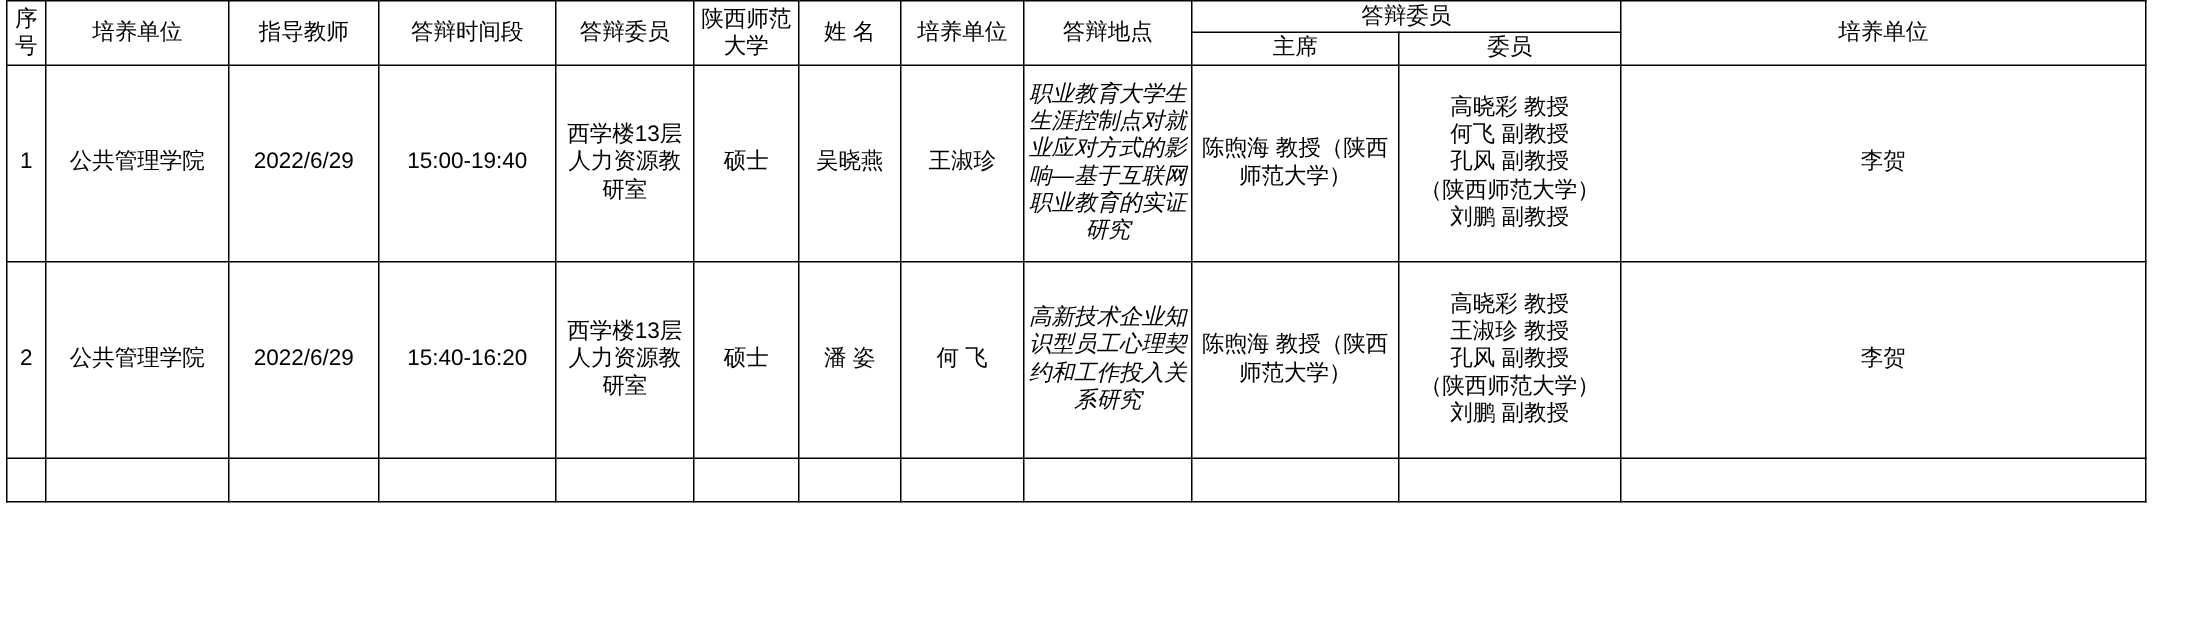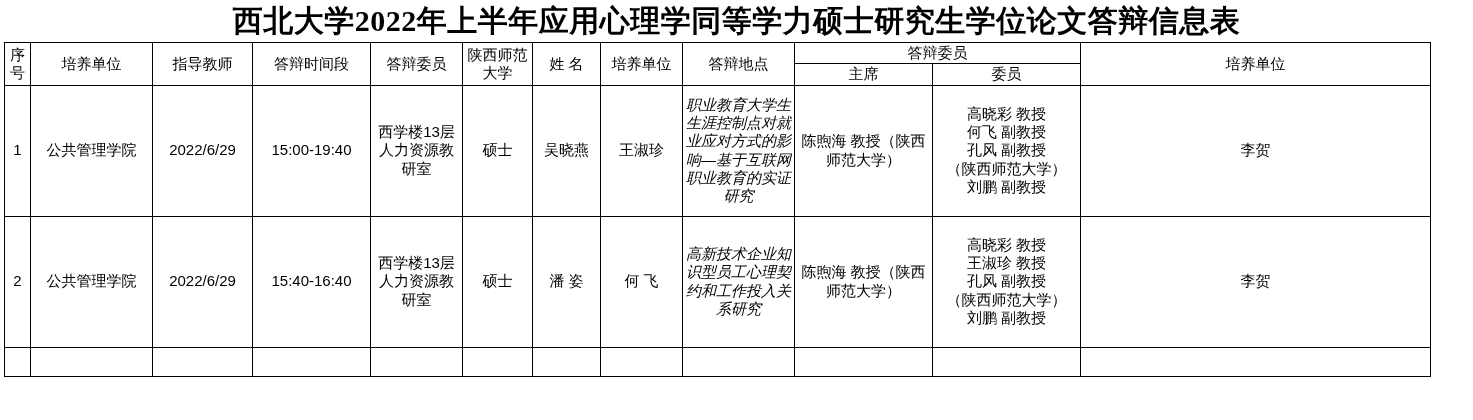--- a/index.html
+++ b/index.html
@@ -92,23 +92,20 @@
   .topic { width: 112px; }
   .chair { width: 138px; }
   .member { width: 148px; }
   .secretary { width: 350px; }
 </style>
 </head>
 <body>
 
 <div class="sheet">
 
-  <div class="title-row">
-    <div class="doc-title">西北大学2022年上半年应用心理学同等学力硕士研究生学位论文答辩信息表</div>
-  </div>
 
   <table class="grid">
     <colgroup>
       <col class="seq">
         <col class="unit">
         <col class="date">
         <col class="slot">
         <col class="place">
       <col class="degree">
         <col class="name">
@@ -155,21 +152,21 @@
 何飞 副教授
 孔风 副教授
 （陕西师范大学）
 刘鹏 副教授</td>
         <td>李贺</td>
       </tr>
       <tr class="row-body">
         <td>2</td>
         <td>公共管理学院</td>
         <td class="nowrap">2022/6/29</td>
-        <td class="nowrap">15:40-16:40</td>
+        <td class="nowrap">15:40-16:20</td>
         <td>西学楼13层人力资源教研室</td>
         <td>硕士</td>
         <td>潘 姿</td>
         <td>何 飞</td>
         <td class="cell-small">
             <span class="clip-topic">高新技术企业知识型员工心理契约和工作投入关系研究</span>
           </td>
         <td>陈煦海 教授（陕西师范大学）</td>
         <td class="stack">高晓彩 教授
 王淑珍 教授

